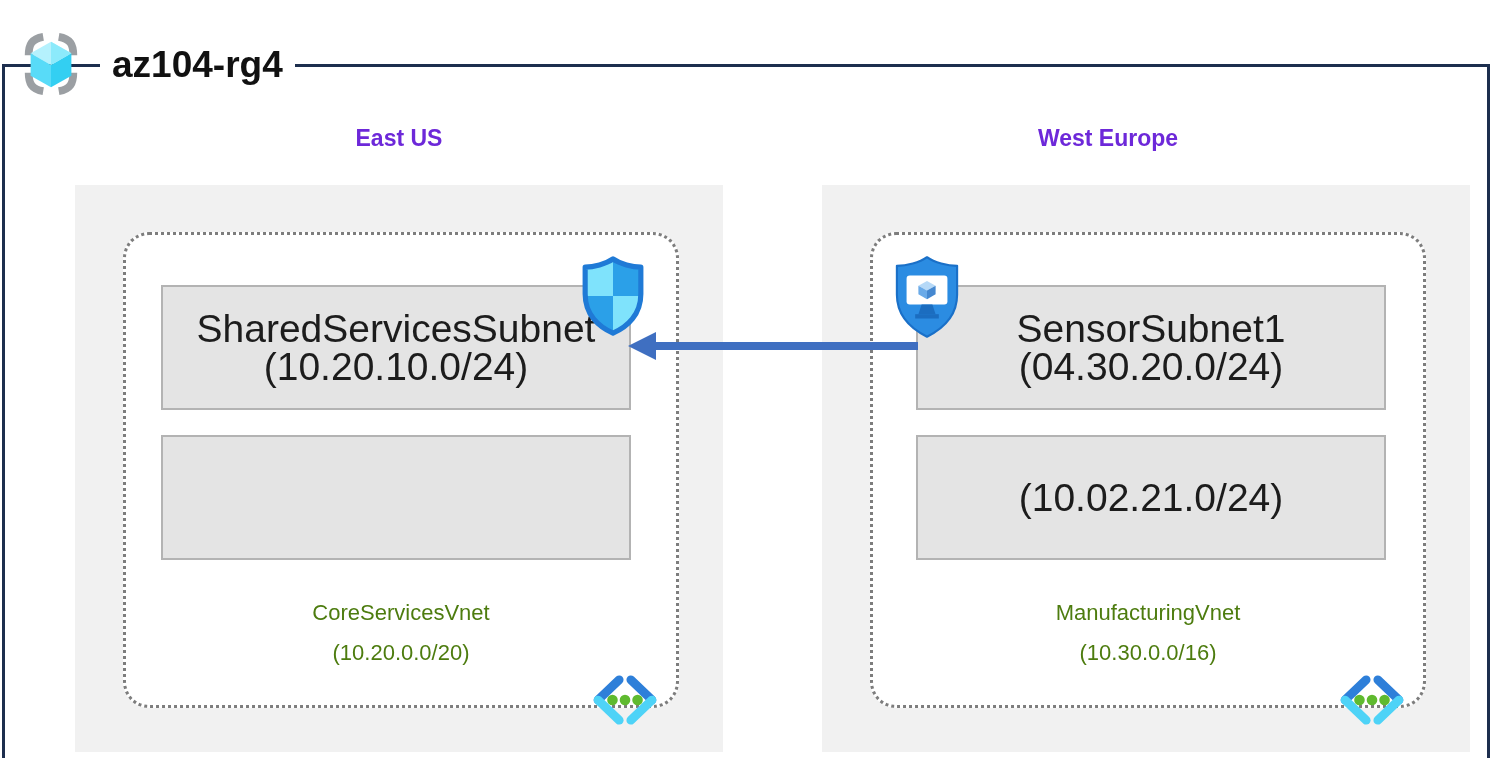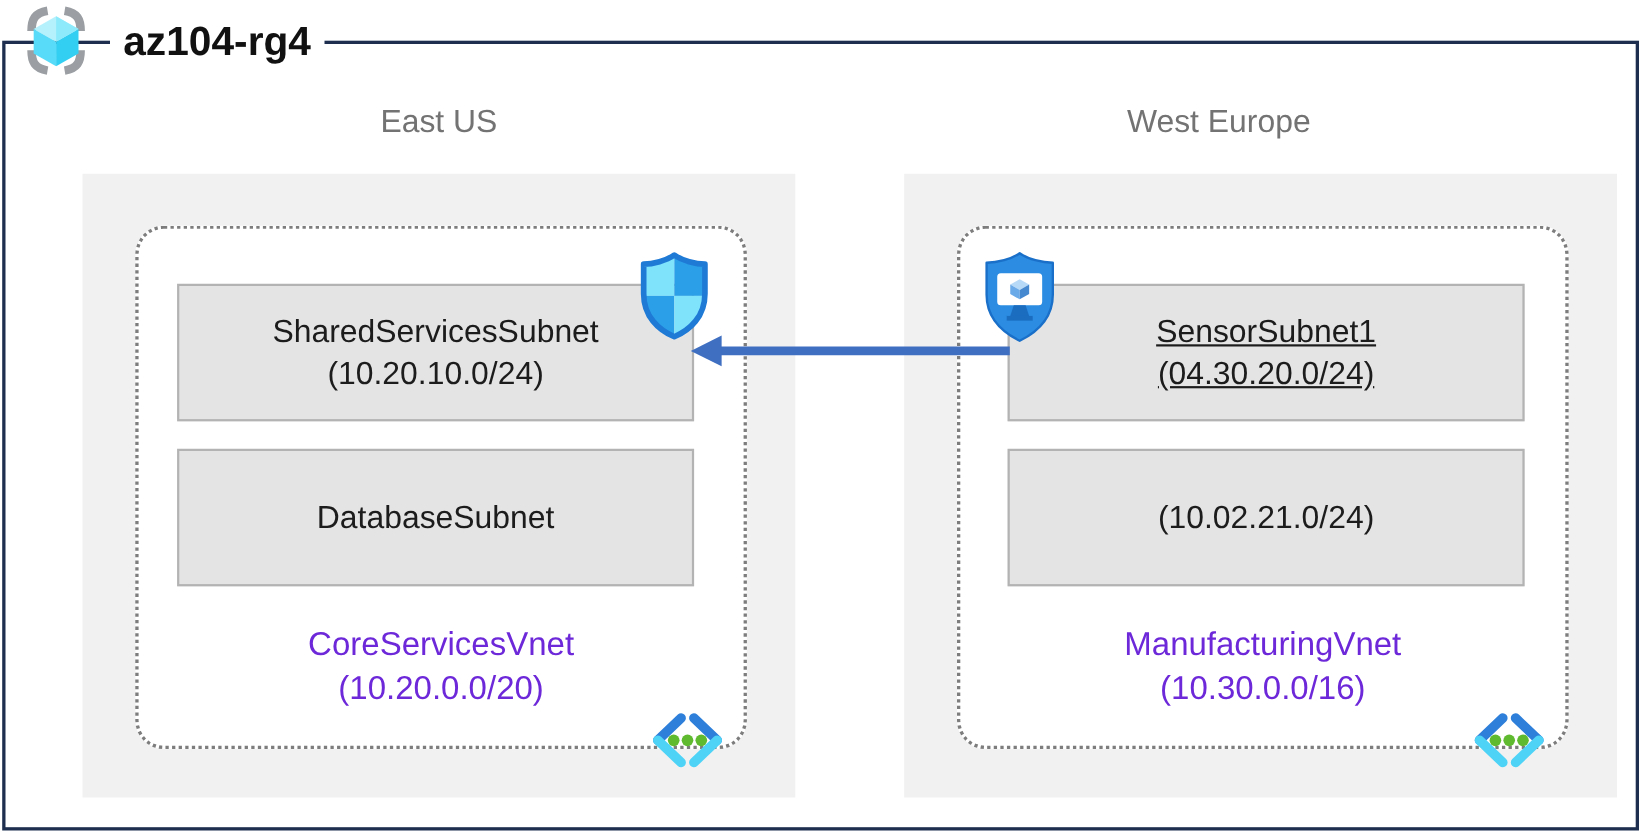--- a/index.html
+++ b/index.html
@@ -1,32 +1,32 @@
 <!DOCTYPE html>
 <html><head>
 <meta charset="utf-8">
 <style>
   html,body{margin:0;padding:0;background:#ffffff;}
   body{width:1496px;height:758px;position:relative;font-family:"Liberation Sans",sans-serif;color:#1a1a1a;overflow:hidden;}
-  .abs{position:absolute;}
+  .abs{position:absolute;margin-top:27px;}
   
   .rg-frame{left:2px;top:37px;width:1482px;height:712px;border:3px solid #1d2e4e;background:transparent;}
   .rg-title{left:100px;top:12px;height:52px;background:#ffffff;padding:0 12px;display:flex;align-items:center;
             font-size:37px;font-weight:bold;color:#111;}
   
   .region-label{top:88px;height:46px;display:flex;align-items:center;justify-content:center;
-                font-size:29px;font-weight:400;color:#737373;}
+                font-size:23px;font-weight:700;color:#6d28d9;}
   .region-fill{top:158px;width:648px;height:567px;background:#f1f1f1;}
   
   .vnet-box{top:205px;width:550px;height:470px;background:#ffffff;border:3px dotted #7d7d7d;border-radius:26px;}
   
   .subnet{width:466px;height:121px;background:#e4e4e4;border:2px solid #b3b3b3;
           display:flex;flex-direction:column;align-items:center;justify-content:center;
-          font-size:29px;line-height:38px;color:#1c1c1c;text-align:center;}
-  .vnet-label{width:556px;text-align:center;font-size:30px;line-height:40px;color:#6d28d9;}
+          font-size:39px;line-height:38px;color:#1c1c1c;text-align:center;}
+  .vnet-label{width:556px;text-align:center;font-size:22px;line-height:40px;color:#4d7c0f;}
   svg{display:block;}
 </style>
 </head>
 <body>
 
 <div class="abs rg-frame"></div>
 
 <div class="abs" style="left:16px;top:4px;">
   <svg width="70" height="66" viewBox="0 0 72 68">
     <g fill="none" stroke="#9b9fa3" stroke-width="8">
@@ -52,24 +52,23 @@
 
 <div class="abs vnet-box" style="left:123px;"></div>
 
 <div class="abs vnet-box" style="left:870px;"></div>
 
 <div class="abs subnet" style="left:161px;top:258px;">
   <div>SharedServicesSubnet</div>
   <div>(10.20.10.0/24)</div>
 </div>
 <div class="abs subnet" style="left:161px;top:408px;">
-  <div>DatabaseSubnet</div>
 </div>
 
-<div class="abs subnet" style="left:916px;top:258px;text-decoration:underline;">
+<div class="abs subnet" style="left:916px;top:258px;">
   <div>SensorSubnet1</div>
   <div>(04.30.20.0/24)</div>
 </div>
 <div class="abs subnet" style="left:916px;top:408px;">
   <div>(10.02.21.0/24)</div>
 </div>
 
 <div class="abs vnet-label" style="left:123px;top:566px;">
   <div>CoreServicesVnet</div>
   <div>(10.20.0.0/20)</div>

